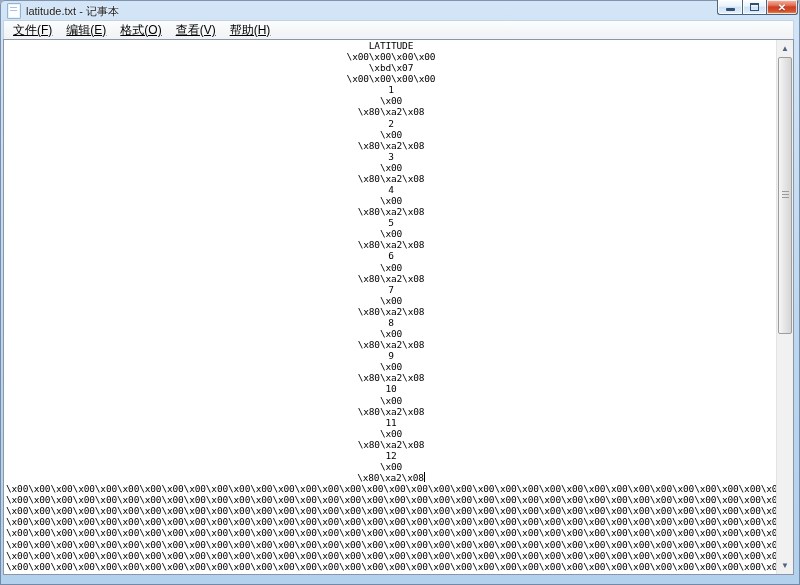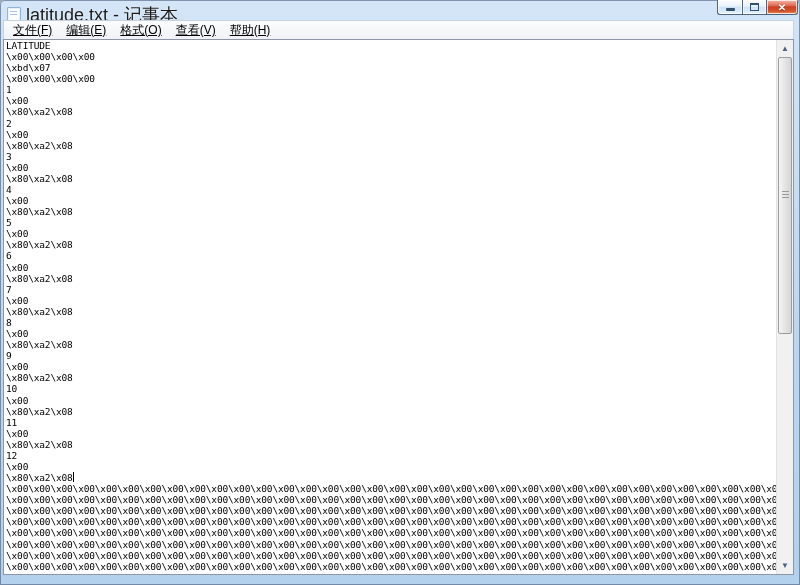--- a/index.html
+++ b/index.html
@@ -15,21 +15,21 @@
   .titlebar{position:absolute;left:0;top:0;width:100%;height:20px;}
   .title-group{position:absolute;left:7px;top:3px;display:flex;align-items:center;gap:5px;}
   .doc-icon{
     width:12px;height:14px;background:#fdfeff;border:1px solid #94b4d4;border-radius:1px;
     box-shadow:inset 0 0 0 1px #e8f1fa;position:relative;
   }
   .doc-icon::after{
     content:"";position:absolute;left:2px;top:3px;width:7px;height:6px;
     background:repeating-linear-gradient(180deg,#aac4de 0 1px,transparent 1px 3px);
   }
-  .title-text{font-size:18px;color:#1b1b1b;white-space:nowrap;text-shadow:0 0 2px rgba(255,255,255,.9);}
+  .title-text{font-size:11px;color:#1b1b1b;white-space:nowrap;text-shadow:0 0 2px rgba(255,255,255,.9);}
   
   .caption-buttons{position:absolute;right:2px;top:0;display:flex;}
   .cap-btn{
     height:15px;border:1px solid #4e637e;border-top:none;
     background:linear-gradient(180deg,#fdfeff 0%,#e9f2fc 45%,#cfe1f4 50%,#dcedfc 88%,#eef7ff 100%);
     display:flex;align-items:center;justify-content:center;cursor:default;box-sizing:border-box;
     box-shadow:inset 0 0 0 1px rgba(255,255,255,.75);
   }
   .cap-btn.min{width:25px;border-right:none;border-radius:0 0 0 3px;}
   .cap-btn.max{width:25px;}
@@ -53,21 +53,21 @@
     position:absolute;left:3px;top:39px;width:791px;height:536px;
     background:#fff;border:1px solid #8d96a4;box-sizing:border-box;
     display:flex;
   }
   .text-area{
     position:relative;flex:1 1 auto;overflow:hidden;background:#fff;
     font-family:"DejaVu Sans Mono","Liberation Mono",monospace;
     font-size:9.5px;letter-spacing:-0.17px;line-height:11.08px;color:#000;
     padding:0 0 0 2px;cursor:text;white-space:pre;
   }
-  .editor-line{height:11.08px;white-space:pre;}
+  .editor-line{height:11.08px;white-space:pre;text-align:center;}
   .caret{display:inline-block;width:1px;height:10px;background:#000;vertical-align:-1px;}
   
   .scrollbar{
     flex:0 0 17px;width:17px;background:#f1f1f1;position:relative;
     border-left:1px solid #e3e3e3;box-sizing:border-box;
   }
   .sb-btn{
     position:absolute;left:0;width:16px;height:17px;display:flex;align-items:center;justify-content:center;
     color:#4f6284;font-size:8px;line-height:8px;background:#f1f1f1;
   }

